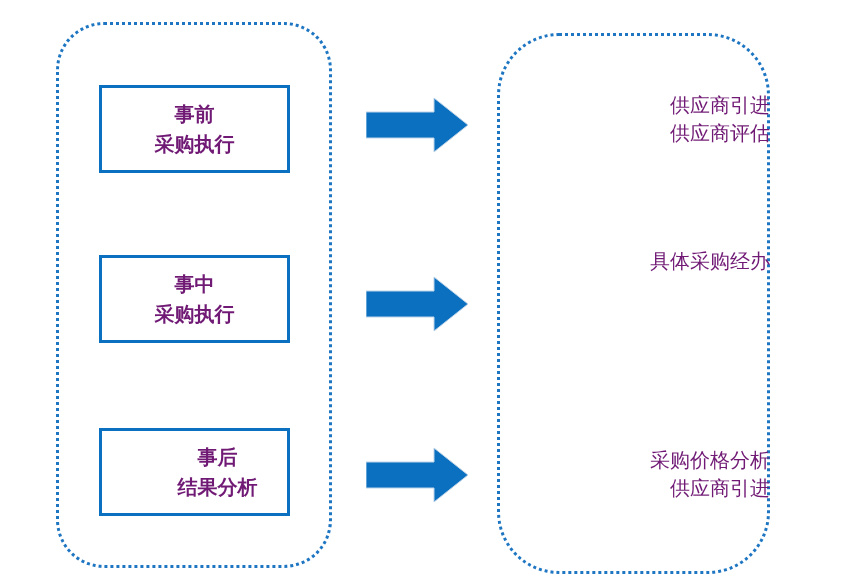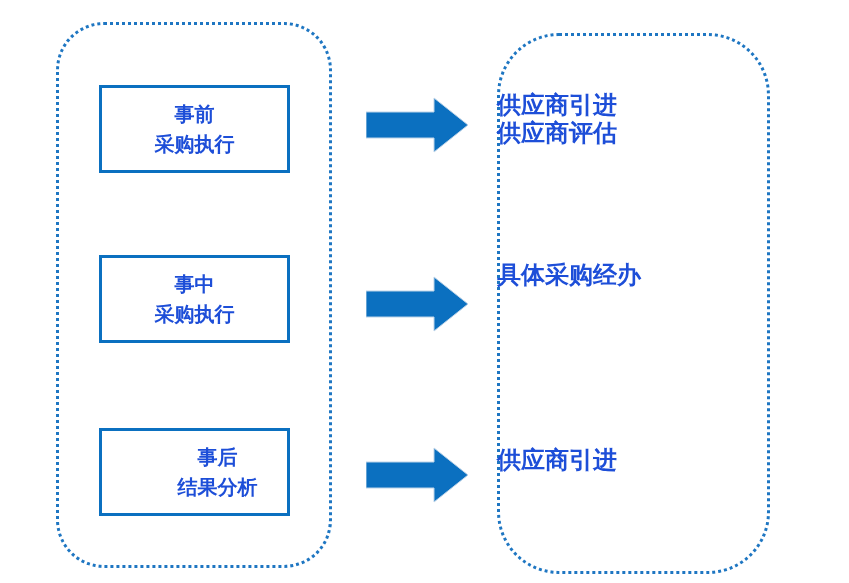--- a/index.html
+++ b/index.html
@@ -3,21 +3,21 @@
 <meta charset="utf-8">
 <style>
   * { margin: 0; padding: 0; box-sizing: border-box; }
   html, body { background: #ffffff; }
   .canvas {
     position: relative;
     width: 849px;
     height: 583px;
     background: #ffffff;
     font-family: "Liberation Serif", "DejaVu Serif", serif;
-    color: #1d4ed8;
+    color: #701a75;
     overflow: hidden;
   }
   .panel {
     position: absolute;
     border: 3px dotted #1e76c2;
     background: transparent;
   }
   .left-panel {
     left: 56px; top: 22px;
     width: 276px; height: 546px;
@@ -51,28 +51,28 @@
     left: 366px;
     width: 103px; height: 56px;
   }
   .arrow.arrow-1 { top: 97px; }
   .arrow.arrow-2 { top: 276px; }
   .arrow.arrow-3 { top: 447px; }
   .right-section {
     position: absolute;
     left: 497px;
     width: 273px;
-    text-align: left;
-    font-size: 24px;
-    font-weight: bold;
+    text-align: right;
+    font-size: 20px;
+    font-weight: normal;
   }
   .right-section.sec-1 { top: 91px; }
   .sec-1 .r-line { line-height: 28px; }
   .sec-1 .r-line + .r-line { }
-  .right-section.sec-2 { top: 263px; }
+  .right-section.sec-2 { top: 249px; }
   .sec-2 .r-line { line-height: 25px; }
   .right-section.sec-3 { top: 446px; }
   .sec-3 .r-line { line-height: 28px; }
 </style>
 </head>
 <body>
 
 <div class="canvas">
 
   <div class="panel left-panel"></div>
@@ -103,16 +103,17 @@
   <div class="panel right-panel"></div>
 
   <div class="right-section sec-1">
     <div class="r-line">供应商引进</div>
     <div class="r-line">供应商评估</div>
   </div>
   <div class="right-section sec-2">
     <div class="r-line">具体采购经办</div>
   </div>
   <div class="right-section sec-3">
+    <div class="r-line">采购价格分析</div>
     <div class="r-line">供应商引进</div>
   </div>
 
 </div>
 
 </body></html>

